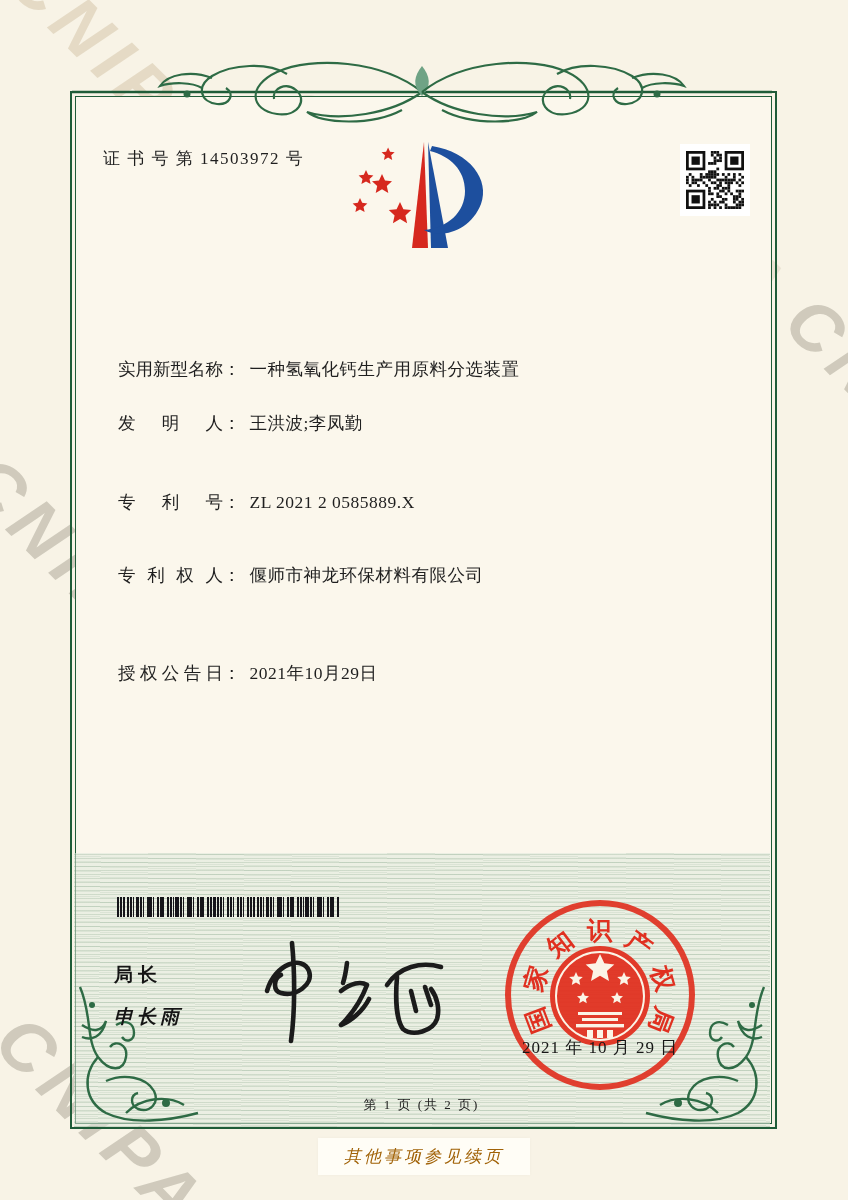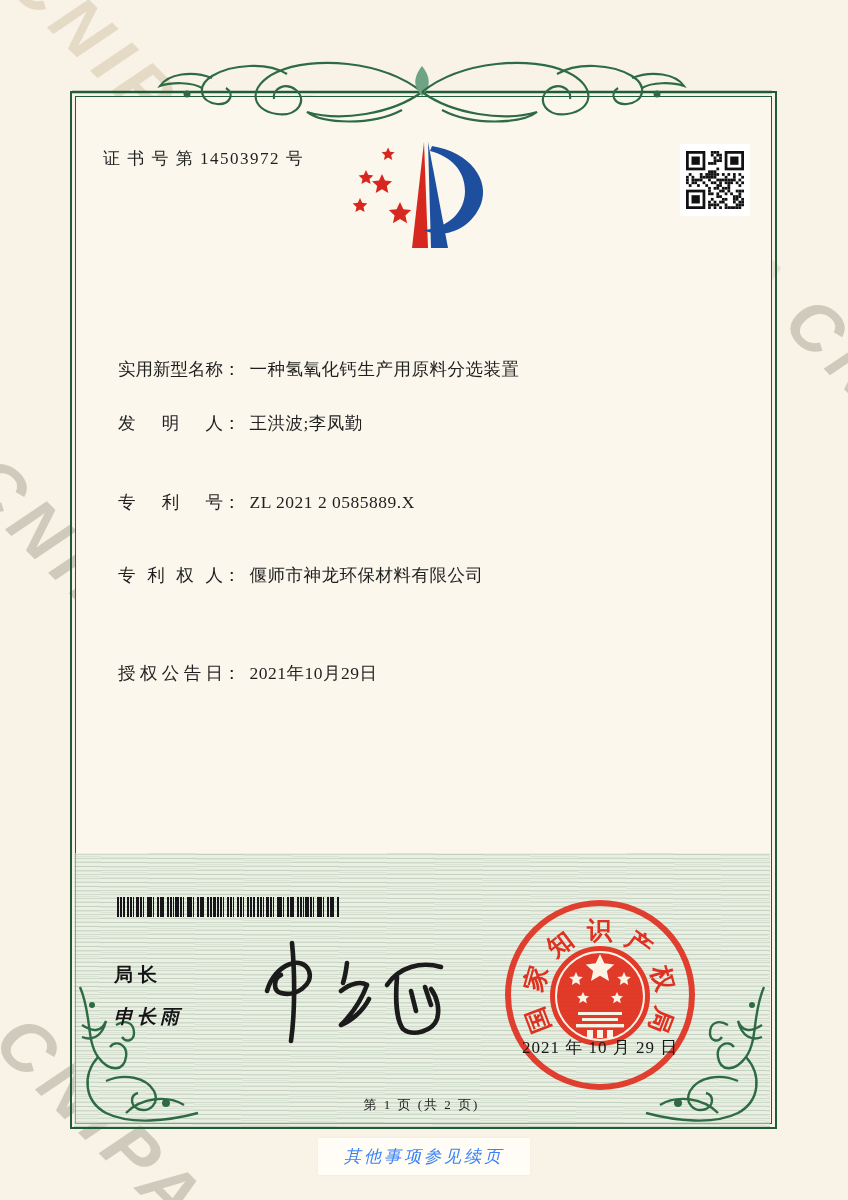--- a/index.html
+++ b/index.html
@@ -103,21 +103,21 @@
     position:absolute;left:505px;top:1036px;width:190px;text-align:center;
     font-size:17px;color:#161616;letter-spacing:1px;white-space:nowrap;
   }
   .page-num{
     position:absolute;left:70px;top:1096px;width:703px;text-align:center;
     font-size:13px;color:#222;letter-spacing:2px;
   }
   .continuation{
     position:absolute;left:424px;top:1138px;transform:translateX(-50%);
     background:#fffdf6;padding:7px 26px;font-size:17px;letter-spacing:3px;
-    color:#3b82f6;font-style:italic;box-shadow:0 0 4px rgba(0,0,0,0.03);
+    color:#a16207;font-style:italic;box-shadow:0 0 4px rgba(0,0,0,0.03);
   }
 </style>
 </head>
 <body>
 
 <div class="page">
 
   <div class="wm tan" style="left:-18px;top:18px;font-size:72px;">CNIPA</div>
   <div class="wm faint" style="left:250px;top:150px;font-size:70px;">CNIPA</div>
   <div class="wm faint" style="left:560px;top:170px;font-size:70px;">CNIPA</div>

